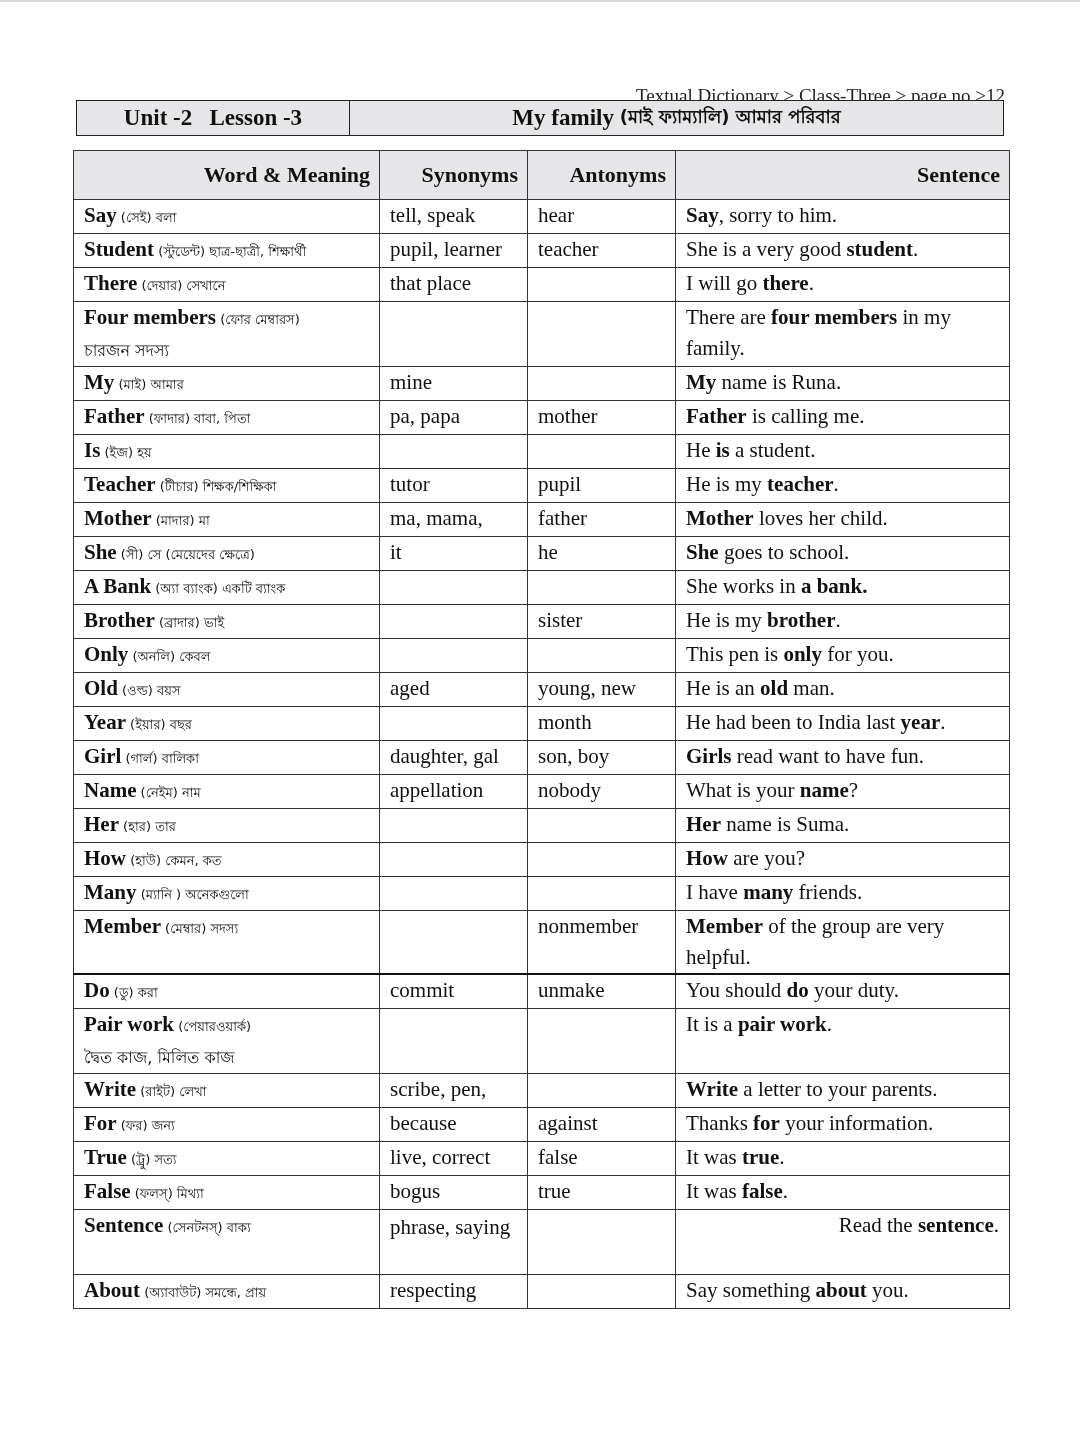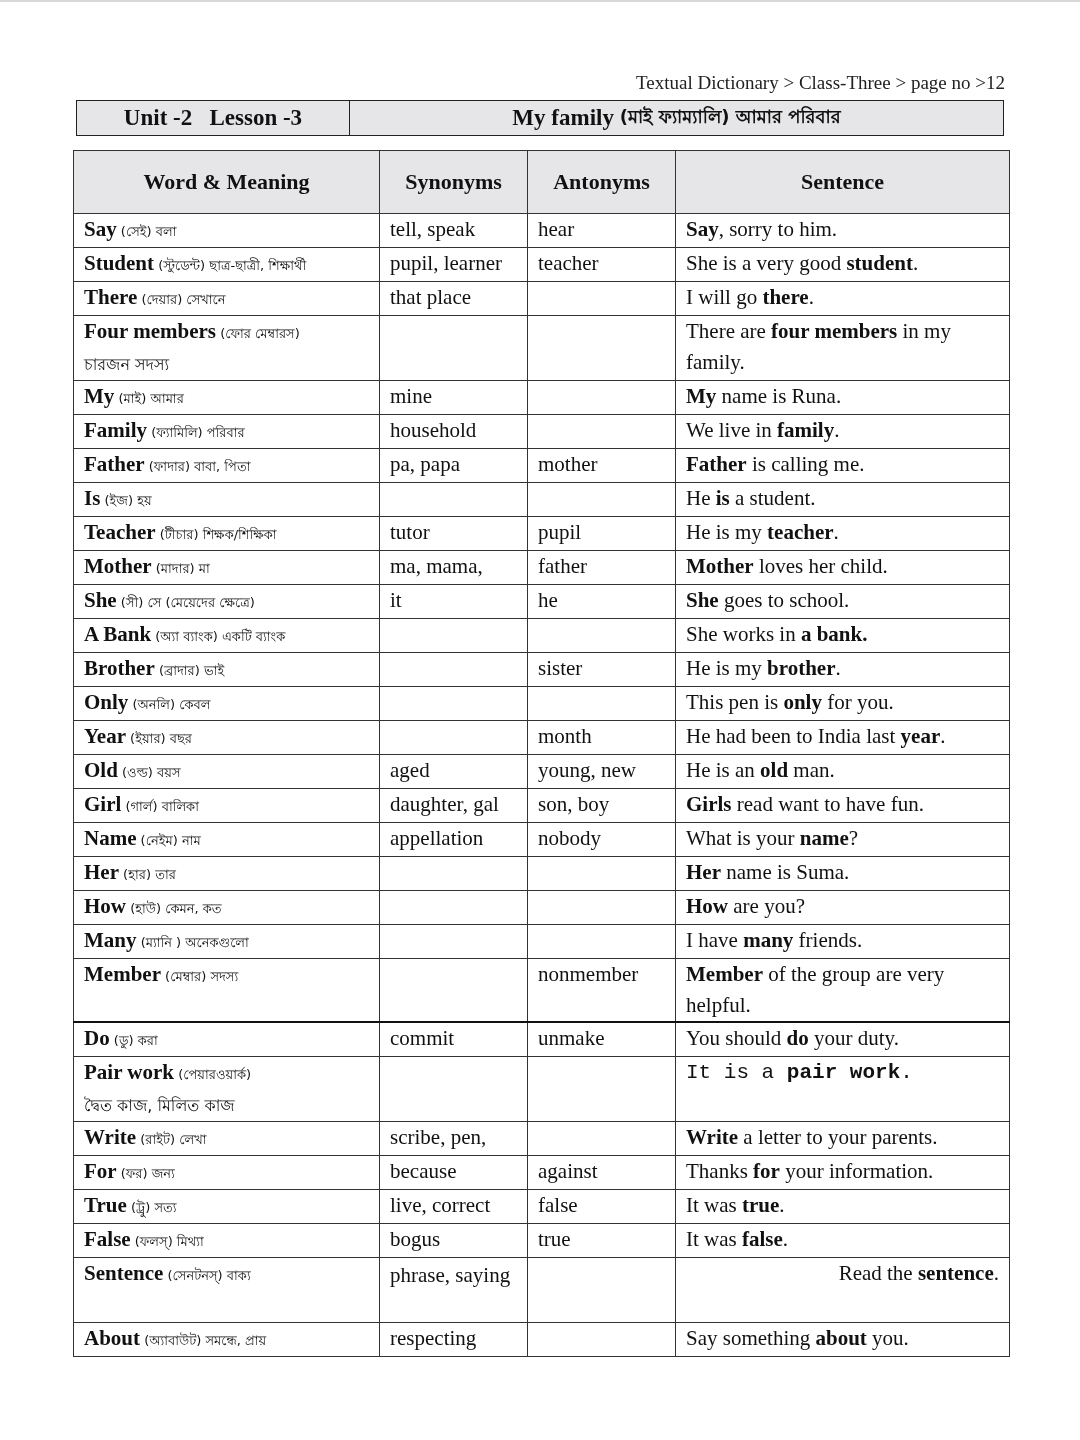--- a/index.html
+++ b/index.html
@@ -3,21 +3,21 @@
 <meta charset="utf-8">
 <style>
   html, body { margin: 0; padding: 0; }
   body {
     width: 1080px; height: 1440px; background: #ffffff;
     font-family: "Liberation Serif", "DejaVu Serif", serif;
     color: #111; position: relative; overflow: hidden;
   }
   .topline { position: absolute; left: 0; top: 0; width: 1080px; height: 2px; background: #d8d8d8; }
   .breadcrumb {
-    position: absolute; right: 75px; top: 72px;
+    position: absolute; right: 75px; top: 85px;
     font-size: 19px; color: #222; white-space: nowrap;
   }
   .title-box {
     position: absolute; left: 76px; top: 100px; width: 928px; height: 36px;
     border: 1.5px solid #222; background: #e6e6e8; display: flex; box-sizing: border-box;
   }
   .title-left {
     width: 272px; border-right: 1.5px solid #222; display: flex;
     align-items: center; justify-content: center; font-weight: bold; font-size: 23px;
   }
@@ -29,21 +29,21 @@
   table.dict {
     position: absolute; left: 73px; top: 150px; width: 936px;
     border-collapse: collapse; table-layout: fixed;
   }
   table.dict col.c1 { width: 306px; }
   table.dict col.c2 { width: 148px; }
   table.dict col.c3 { width: 148px; }
   table.dict col.c4 { width: 334px; }
   table.dict th {
     background: #e6e6e8; border: 1.3px solid #333; font-size: 22px; font-weight: bold;
-    height: 30px; padding: 16px; text-align: center;
+    height: 30px; padding: 9px; text-align: right;
   }
   table.dict td {
     border: 1.3px solid #333; font-size: 21px; padding: 0 10px; vertical-align: top;
     line-height: 31px; height: 31px;
   }
   td.word { padding-left: 11px; }
   td.word .en { font-weight: bold; }
   td.word .bn { font-family: "DejaVu Sans", sans-serif; font-size: 13px; }
   td.word .bn2 { font-family: "DejaVu Sans", sans-serif; font-size: 16px; display: block; }
   td.mid { vertical-align: middle; }
@@ -105,26 +105,20 @@
         <td></td>
         <td><span style="white-space:pre-wrap">There are </span><b>four members</b><span style="white-space:pre-wrap"> in my family.</span></td>
       </tr>
       <tr>
         <td class="word"><span class="en">My</span><span class="bn" style="white-space:pre"> (মাই) আমার</span></td>
         <td>mine</td>
         <td></td>
         <td><span style="white-space:pre-wrap"></span><b>My</b><span style="white-space:pre-wrap"> name is Runa.</span></td>
       </tr>
       <tr>
-        <td class="word"><span class="en">Family</span><span class="bn" style="white-space:pre"> (ফ্যামিলি) পরিবার</span></td>
-        <td>household</td>
-        <td></td>
-        <td><span style="white-space:pre-wrap">We live in </span><b>family</b><span style="white-space:pre-wrap">.</span></td>
-      </tr>
-      <tr>
         <td class="word"><span class="en">Father</span><span class="bn" style="white-space:pre"> (ফাদার) বাবা, পিতা</span></td>
         <td>pa, papa</td>
         <td>mother</td>
         <td><span style="white-space:pre-wrap"></span><b>Father</b><span style="white-space:pre-wrap"> is calling me.</span></td>
       </tr>
       <tr>
         <td class="word"><span class="en">Is</span><span class="bn" style="white-space:pre"> (ইজ) হয়</span></td>
         <td></td>
         <td></td>
         <td><span style="white-space:pre-wrap">He </span><b>is</b><span style="white-space:pre-wrap"> a student.</span></td>
@@ -159,30 +153,30 @@
         <td>sister</td>
         <td><span style="white-space:pre-wrap">He is my </span><b>brother</b><span style="white-space:pre-wrap">.</span></td>
       </tr>
       <tr>
         <td class="word"><span class="en">Only</span><span class="bn" style="white-space:pre"> (অনলি) কেবল</span></td>
         <td></td>
         <td></td>
         <td><span style="white-space:pre-wrap">This pen is </span><b>only</b><span style="white-space:pre-wrap"> for you.</span></td>
       </tr>
       <tr>
-        <td class="word"><span class="en">Year</span><span class="bn" style="white-space:pre"> (ইয়ার) বছর</span></td>
-        <td></td>
-        <td>month</td>
-        <td><span style="white-space:pre-wrap">He had been to India last </span><b>year</b><span style="white-space:pre-wrap">.</span></td>
-      </tr>
-      <tr>
         <td class="word"><span class="en">Old</span><span class="bn" style="white-space:pre"> (ওল্ড) বয়স</span></td>
         <td>aged</td>
         <td>young, new</td>
         <td><span style="white-space:pre-wrap">He is an </span><b>old</b><span style="white-space:pre-wrap"> man.</span></td>
+      </tr>
+      <tr>
+        <td class="word"><span class="en">Year</span><span class="bn" style="white-space:pre"> (ইয়ার) বছর</span></td>
+        <td></td>
+        <td>month</td>
+        <td><span style="white-space:pre-wrap">He had been to India last </span><b>year</b><span style="white-space:pre-wrap">.</span></td>
       </tr>
       <tr>
         <td class="word"><span class="en">Girl</span><span class="bn" style="white-space:pre"> (গার্ল) বালিকা</span></td>
         <td>daughter, gal</td>
         <td>son, boy</td>
         <td><span style="white-space:pre-wrap"></span><b>Girls</b><span style="white-space:pre-wrap"> read want to have fun.</span></td>
       </tr>
       <tr>
         <td class="word"><span class="en">Name</span><span class="bn" style="white-space:pre"> (নেইম) নাম</span></td>
         <td>appellation</td>
@@ -216,21 +210,21 @@
       <tr>
         <td class="word"><span class="en">Do</span><span class="bn" style="white-space:pre"> (ডু) করা</span></td>
         <td>commit</td>
         <td>unmake</td>
         <td><span style="white-space:pre-wrap">You should </span><b>do</b><span style="white-space:pre-wrap"> your duty.</span></td>
       </tr>
       <tr>
         <td class="word" style="height: 62px; margin-top: 16px;"><span class="en">Pair work</span><span class="bn" style="white-space:pre"> (পেয়ারওয়ার্ক)</span><span class="bn2">দ্বৈত কাজ, মিলিত কাজ</span></td>
         <td style="padding-top: 2px; height: 62px;"></td>
         <td style="height: 62px;"></td>
-        <td style="height: 62px; font-family: Liberation Mono, monospace;"><span style="white-space:pre-wrap">It is a </span><b>pair work</b><span style="white-space:pre-wrap">.</span></td>
+        <td style="height: 62px;"><span style="white-space:pre-wrap">It is a </span><b>pair work</b><span style="white-space:pre-wrap">.</span></td>
       </tr>
       <tr>
         <td class="word"><span class="en">Write</span><span class="bn" style="white-space:pre"> (রাইট) লেখা</span></td>
         <td>scribe, pen,</td>
         <td></td>
         <td><span style="white-space:pre-wrap"></span><b>Write</b><span style="white-space:pre-wrap"> a letter to your parents.</span></td>
       </tr>
       <tr>
         <td class="word"><span class="en">For</span><span class="bn" style="white-space:pre"> (ফর) জন্য</span></td>
         <td>because</td>

